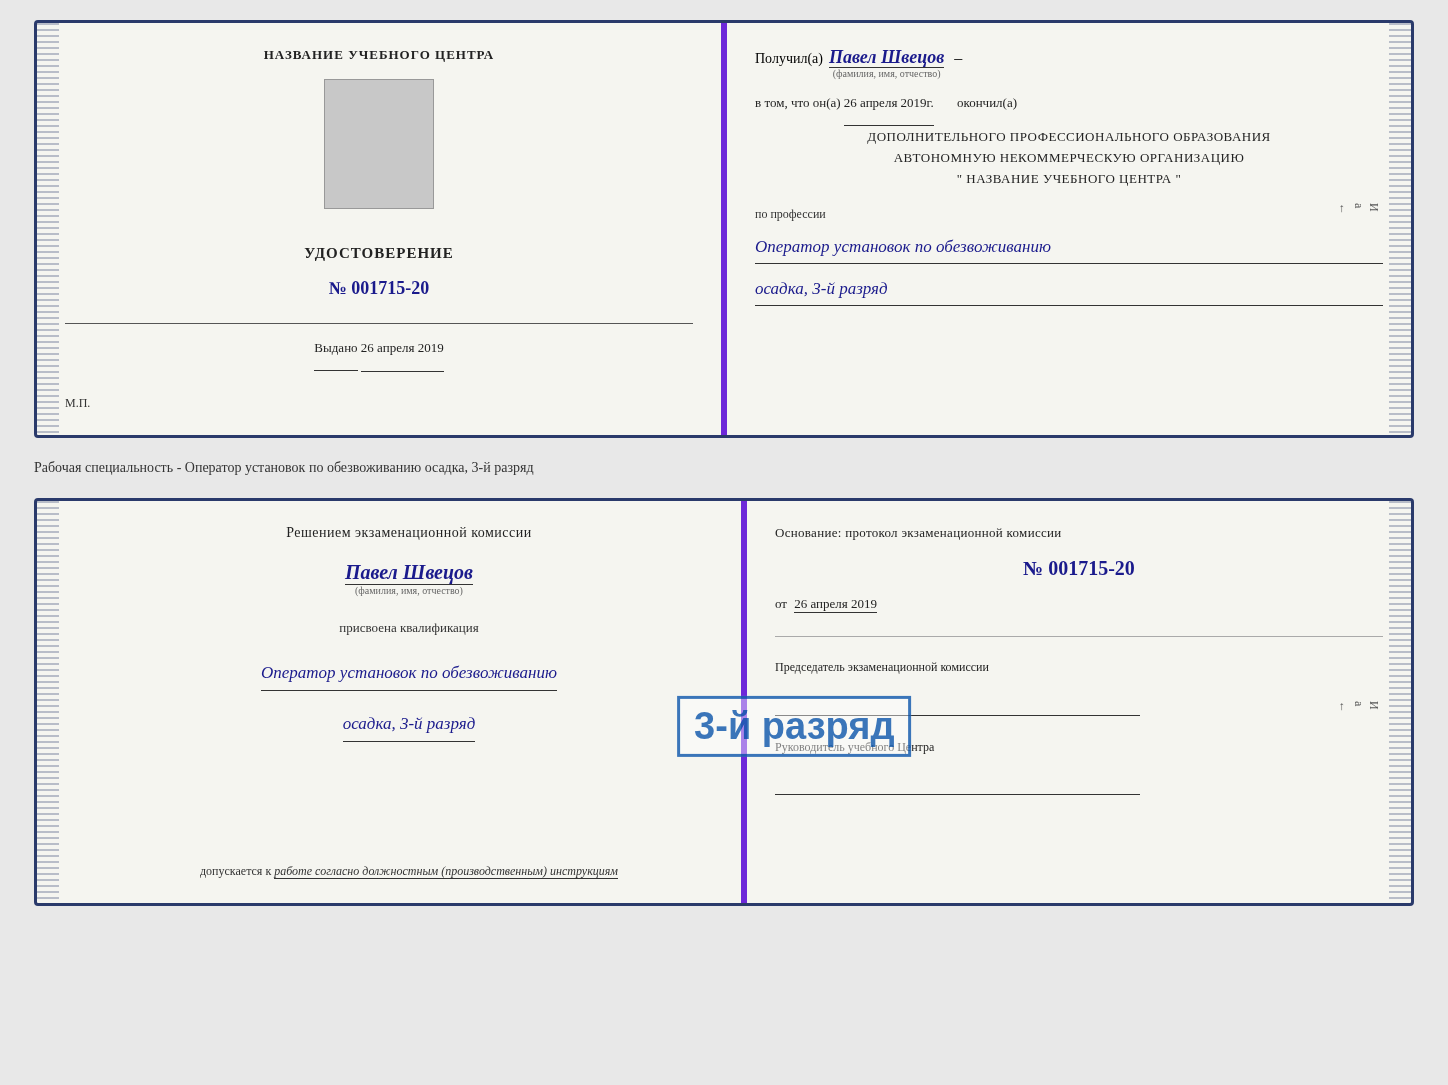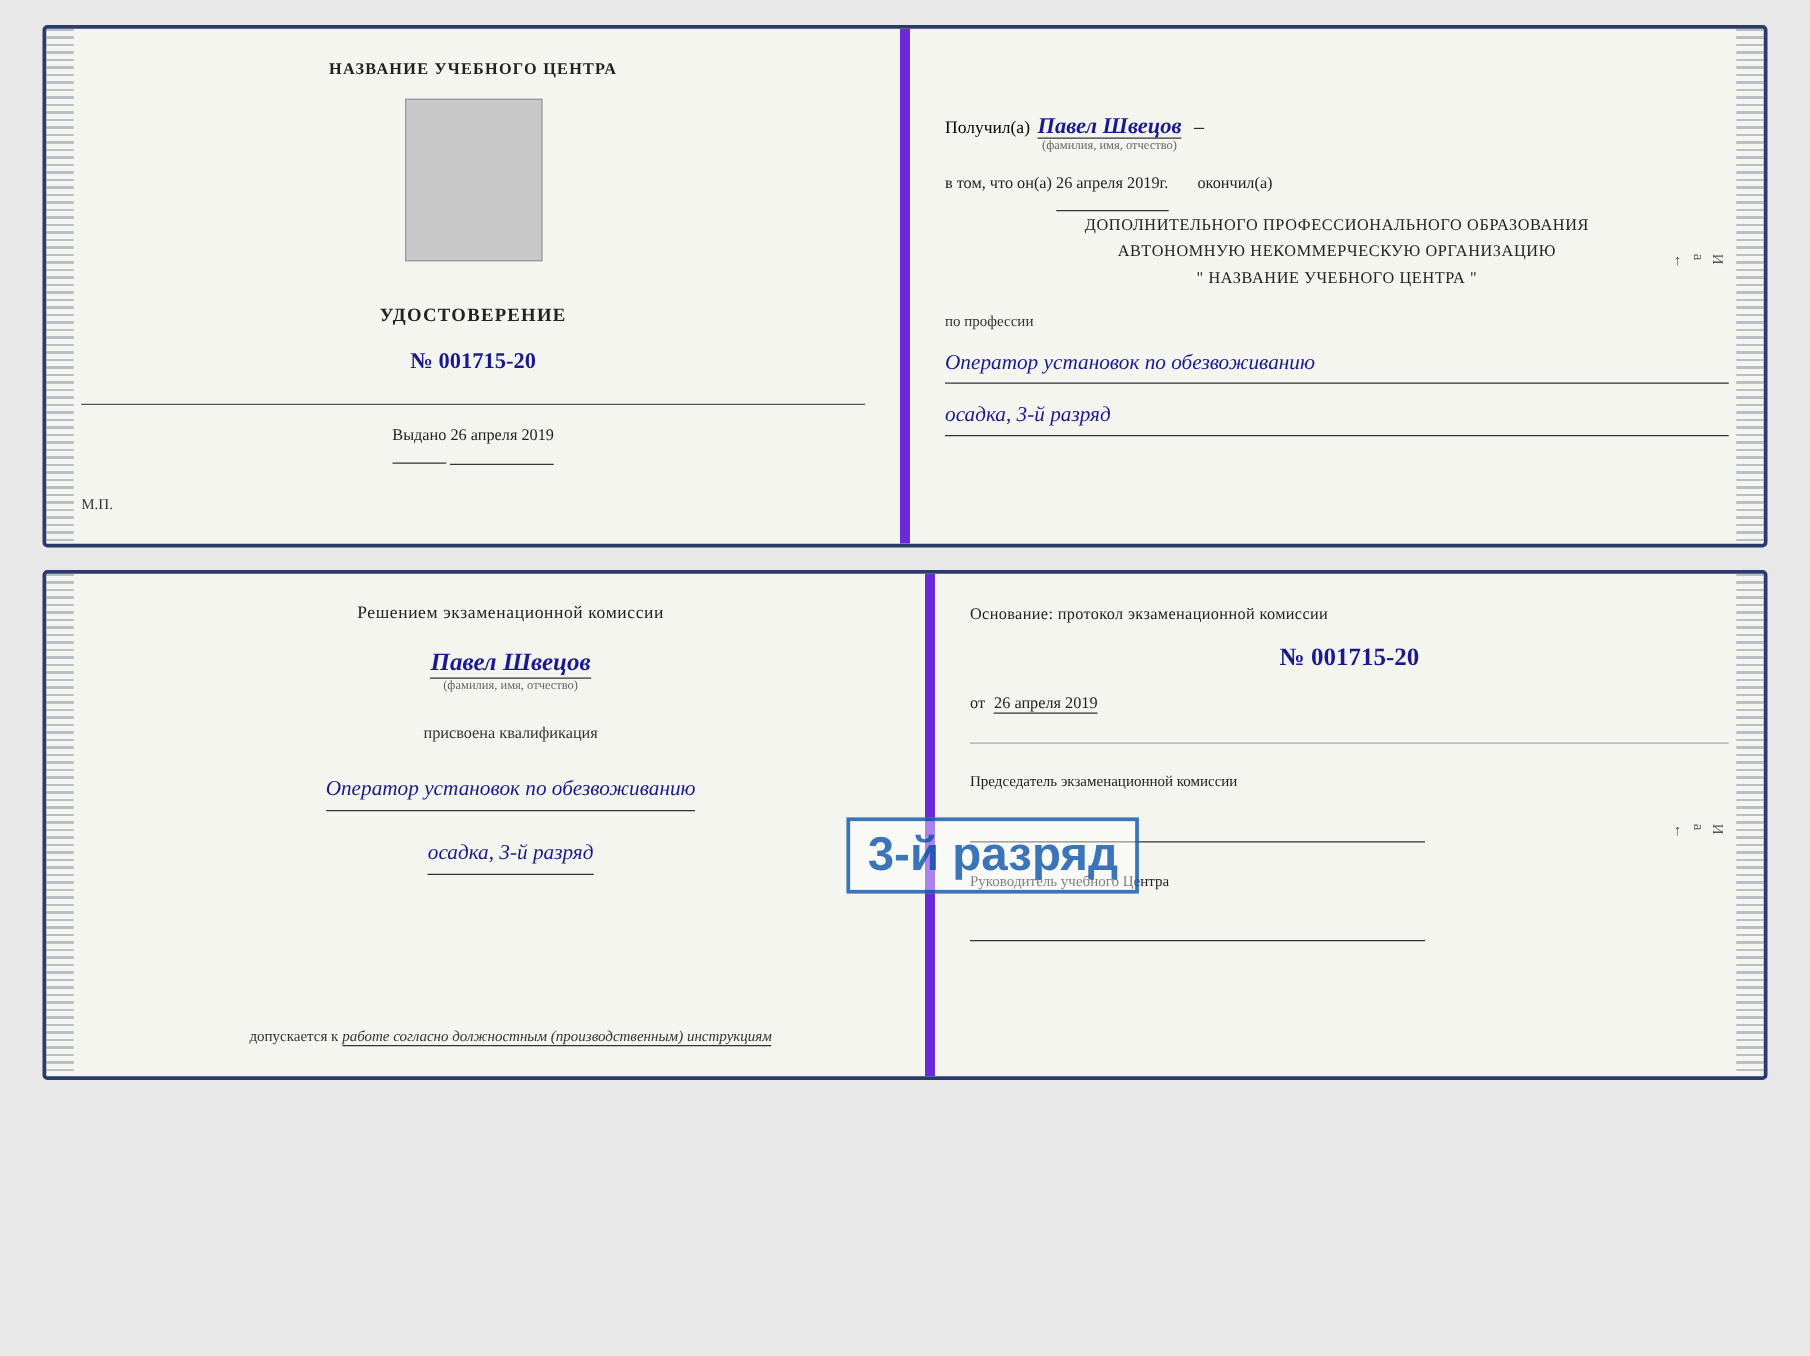--- a/index.html
+++ b/index.html
@@ -29,21 +29,21 @@
       overflow: hidden;
       position: relative;
     }
 
     .doc-left, .doc-right {
       padding: 24px 28px;
       flex: 1;
     }
 
     .doc-left {
-      border-right: 8px solid #6d28d9;
+      border-right: 6px solid #6d28d9;
       display: flex;
       flex-direction: column;
       align-items: center;
       gap: 16px;
     }
 
     .doc-right {
       display: flex;
       flex-direction: column;
       gap: 10px;
@@ -293,21 +293,21 @@
 
       <div class="issued-line">
         <span>Выдано</span>
         <span class="inline-underline">26 апреля 2019</span>
       </div>
 
       <div class="mp-label">М.П.</div>
     </div>
 
     <div class="doc-right">
-      <div style="display:flex; align-items:baseline; gap:6px; flex-wrap:wrap;margin-top:43px;">
+      <div style="display:flex; align-items:baseline; gap:6px; flex-wrap:wrap;">
         <span style="font-size:14px;">Получил(а)</span>
         <div style="display:inline-block;">
           <span class="received-name">Павел Швецов</span>
           <span style="display:block; font-size:10px; color:#666; text-align:center;">(фамилия, имя, отчество)</span>
         </div>
         <span style="font-size:16px; margin-left:4px;">–</span>
       </div>
 
       <div class="completed-line">
         <span>в том, что он(а)</span>
@@ -326,20 +326,21 @@
       <div class="rank-value">осадка, 3-й разряд</div>
 
       <div style="position:absolute; right:30px; top:180px; writing-mode:vertical-rl; font-size:12px; color:#555; letter-spacing:3px;">
         <div>И</div>
         <div>а</div>
         <div>←</div>
       </div>
     </div>
   </div>
 
+  <div class="between-label">Рабочая специальность - Оператор установок по обезвоживанию осадка, 3-й разряд</div>
 
   <div class="document-card" style="position:relative;padding-left:40px;">
     <div class="doc-left">
       <div style="font-size:14px; color:#222; letter-spacing:0.5px; text-align:center;">Решением экзаменационной комиссии</div>
 
       <div style="margin-top:4px;">
         <div class="doc2-left-name">Павел Швецов</div>
         <div style="font-size:10px; color:#666; text-align:center;">(фамилия, имя, отчество)</div>
       </div>
 

